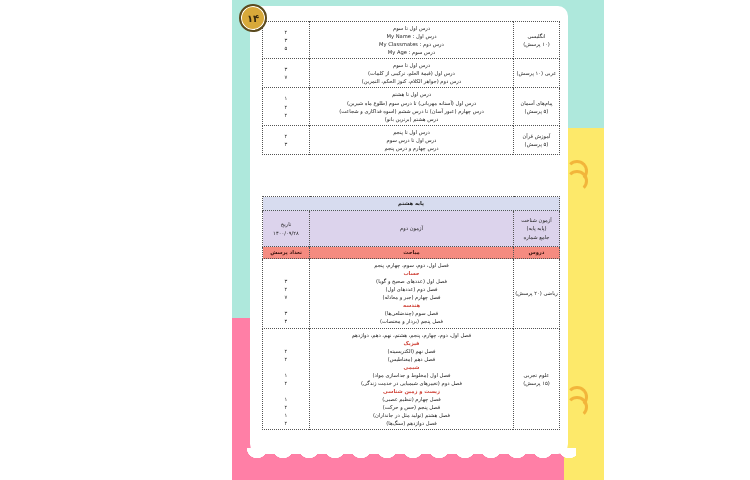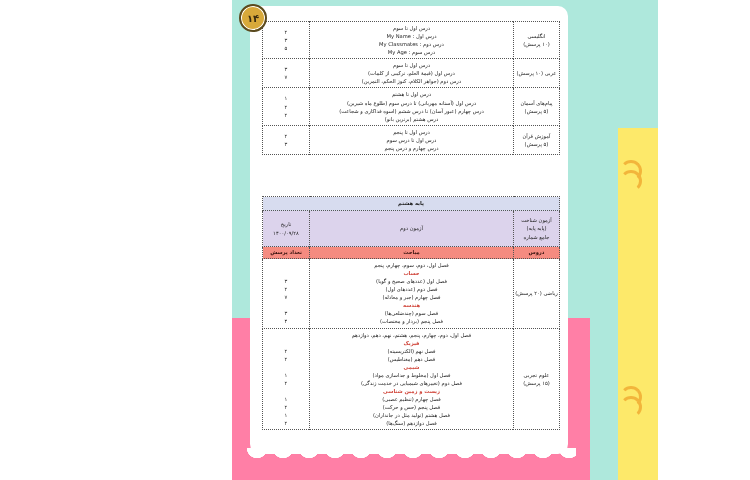--- a/index.html
+++ b/index.html
@@ -1,20 +1,20 @@
 <!DOCTYPE html>
 <html><head>
 <meta charset="utf-8">
 <style>
   * { box-sizing: border-box; margin: 0; padding: 0; }
   html, body { width: 750px; height: 480px; background: #ffffff; overflow: hidden; }
   body { font-family: "DejaVu Sans", sans-serif; position: relative; }
 
   .page {
-    position: absolute; left: 232px; top: 0; width: 426px; height: 480px;
+    position: absolute; left: 232px; top: 0; width: 372px; height: 480px;
     background: #aee8dc; overflow: hidden;
   }
   .bg-pink { position: absolute; left: 0; top: 318px; width: 358px; height: 162px; background: #ff7fa6; }
   .bg-yellow { position: absolute; right: 0; top: 128px; width: 40px; height: 352px; background: #fde96a; }
   .bg-yellow .arc { position: absolute; width: 22px; height: 22px; border: 3px solid #f2b53b; border-radius: 50%; border-left-color: transparent; border-bottom-color: transparent; }
   .sheet {
     position: absolute; left: 18px; top: 6px; width: 318px; height: 448px;
     background: #ffffff;
     border-radius: 10px;
   }

